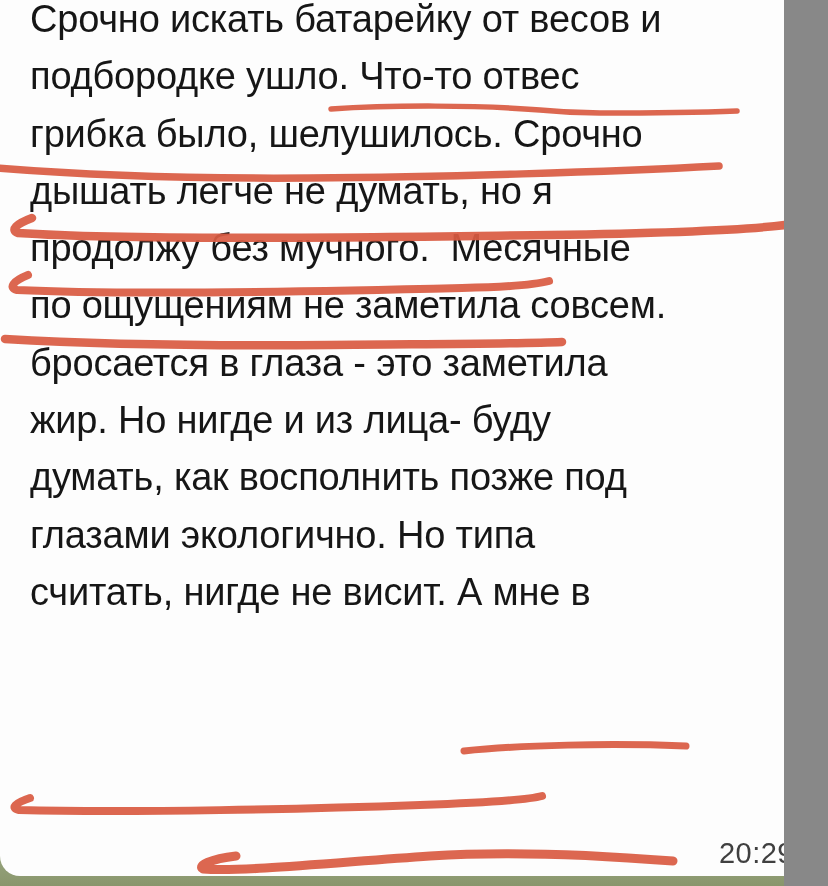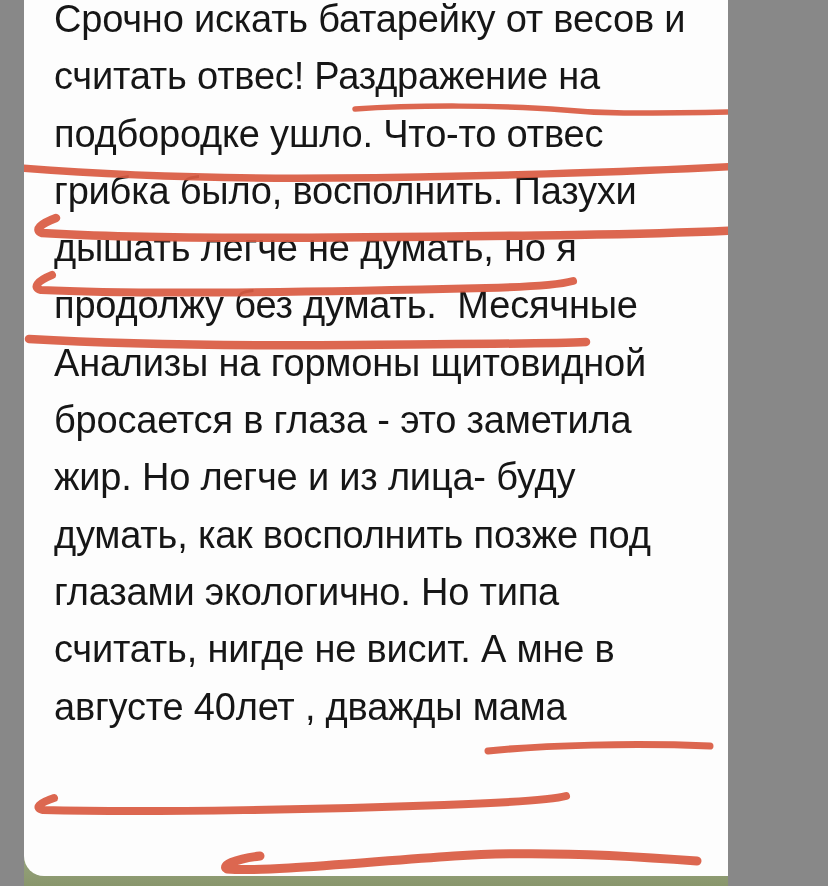--- a/index.html
+++ b/index.html
@@ -1,22 +1,21 @@
 <!DOCTYPE html>
 <html><head>
 <meta charset="utf-8">
 <style>
   html,body{margin:0;padding:0;background:#888;}
   .screen{
     position:relative;
-    width:704px;height:886px;
+    width:784px;height:886px;
     overflow:hidden;
     background:#97a47c;
     font-family:"Liberation Sans","DejaVu Sans",sans-serif;
-    margin-left:24px;
   }
   
   .bg-strip{position:absolute;left:0;top:830px;width:828px;height:56px;
     background:linear-gradient(180deg,#b3c197 0%,#94a17a 55%,#89966c 100%);}
 
   
   .bubble{
     position:absolute;left:0;top:0;width:828px;height:876px;
     background:#fdfdfd;
     border-radius:0 0 34px 20px;
@@ -50,32 +49,30 @@
     
     
     
     
     
   </div>
 
   <div class="bubble">
     <div class="msg">
       <div class="line">Срочно искать батарейку от весов и</div>
-      <div class="line">считать отвес! Раздражение на</div>
       <div class="line">подбородке ушло. Что-то отвес</div>
-      <div class="line">грибка было, восполнить. Пазухи</div>
+      <div class="line">грибка было, шелушилось. Срочно</div>
       <div class="line">дышать легче не думать, но я</div>
-      <div class="line">продолжу без думать.  Месячные</div>
-      <div class="line">Анализы на гормоны щитовидной</div>
+      <div class="line">продолжу без мучного.  Месячные</div>
+      <div class="line">по ощущениям не заметила совсем.</div>
       <div class="line">бросается в глаза - это заметила</div>
-      <div class="line">жир. Но легче и из лица- буду</div>
+      <div class="line">жир. Но нигде и из лица- буду</div>
       <div class="line">думать, как восполнить позже под</div>
       <div class="line">глазами экологично. Но типа</div>
       <div class="line">считать, нигде не висит. А мне в</div>
-      <div class="line">августе 40лет , дважды мама</div>
     </div>
     <div class="time">20:29</div>
   </div>
 
   <svg class="annot" width="828" height="886" viewBox="0 0 828 886">
     <path stroke-width="5.5" d="M331,109 C390,105 480,105 540,110 C560,112 575,113 600,113 C660,113 710,112 737,111"></path>
     <path stroke-width="7.5" d="M-4,168 C70,174 180,179 310,178 C440,177 610,172 719,166"></path>
     <path stroke-width="8.5" d="M32,218 C16,224 10,230 18,233 C140,241 380,237 550,235 C670,233 760,229 792,224"></path>
     <path stroke-width="8" d="M28,275 C13,281 8,288 17,290 C120,295 340,291 462,288 C505,287 538,284 549,281"></path>
     <path stroke-width="8.5" d="M5,339 C90,344 210,346 330,345 C430,344 520,344 562,342"></path>

